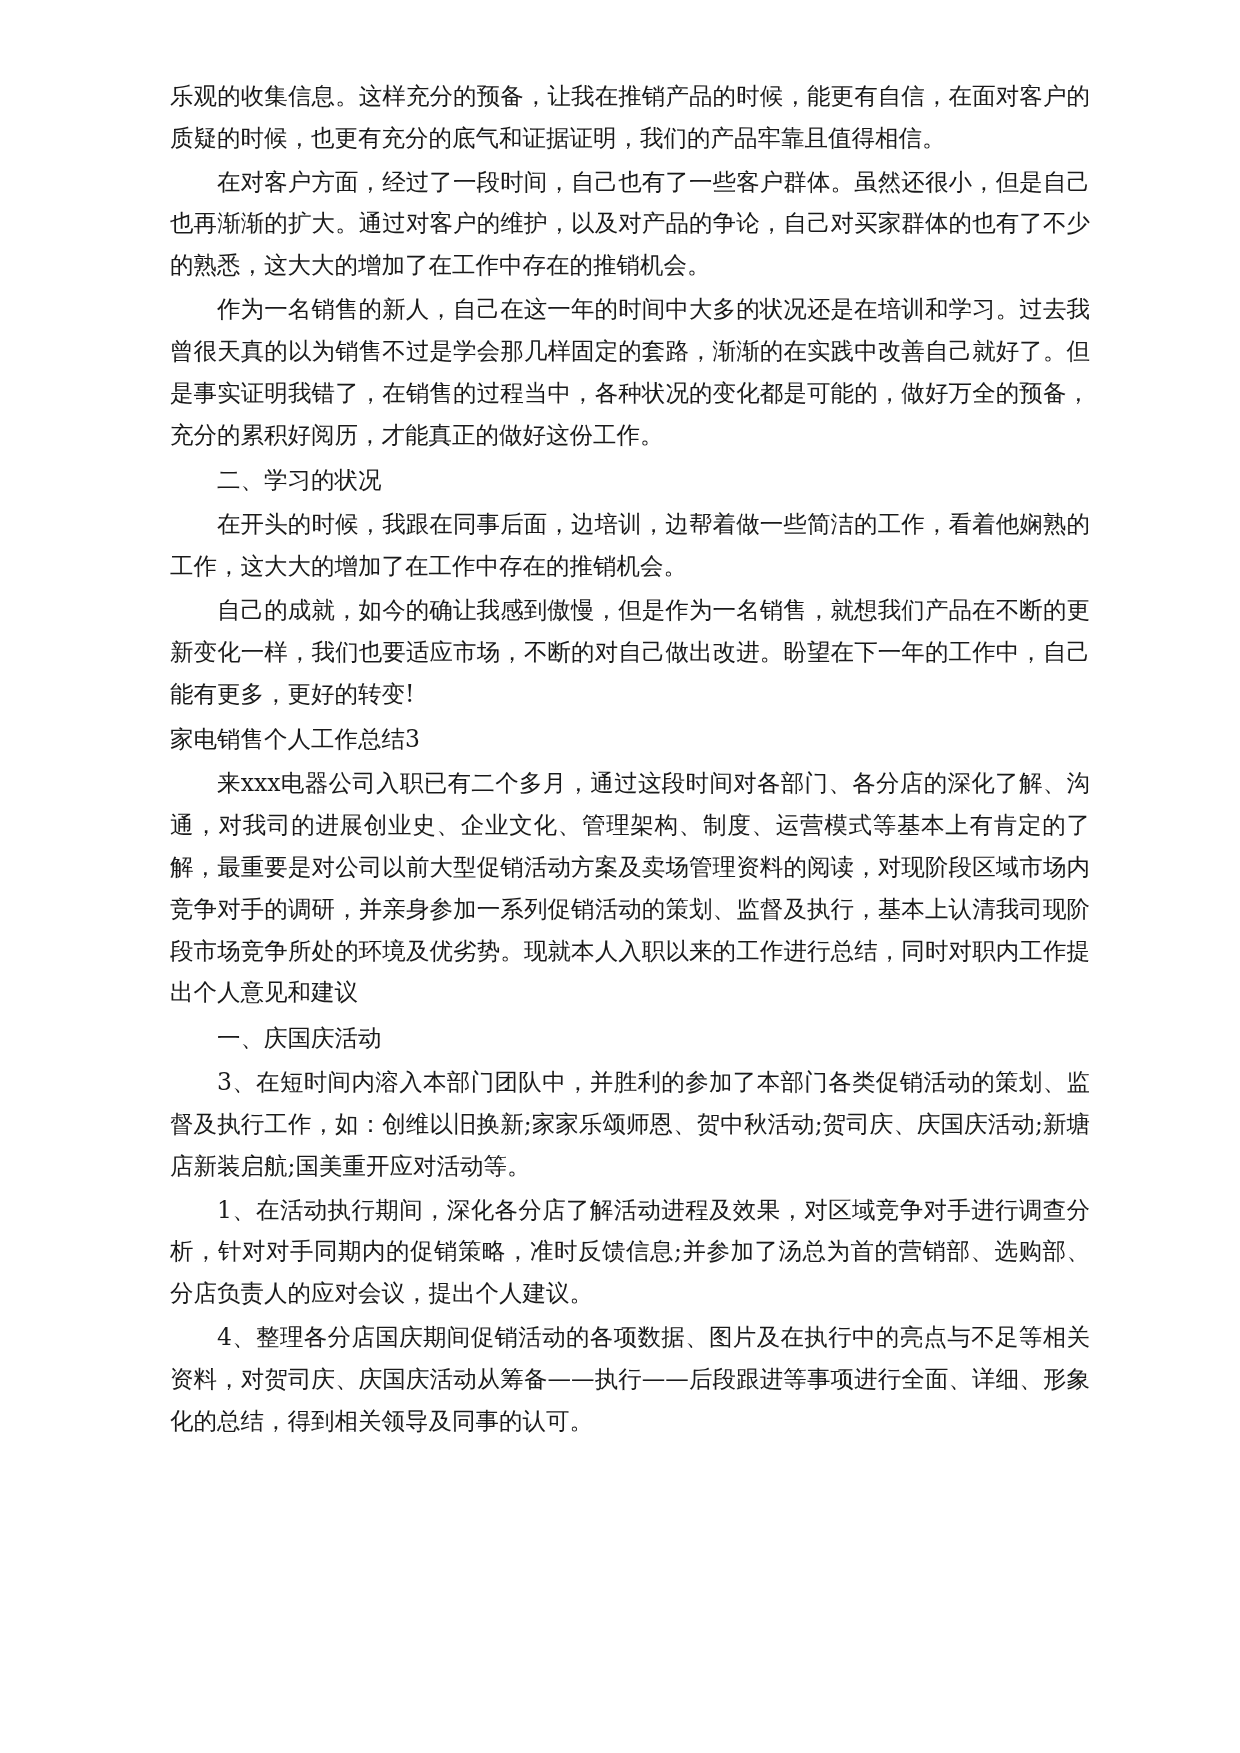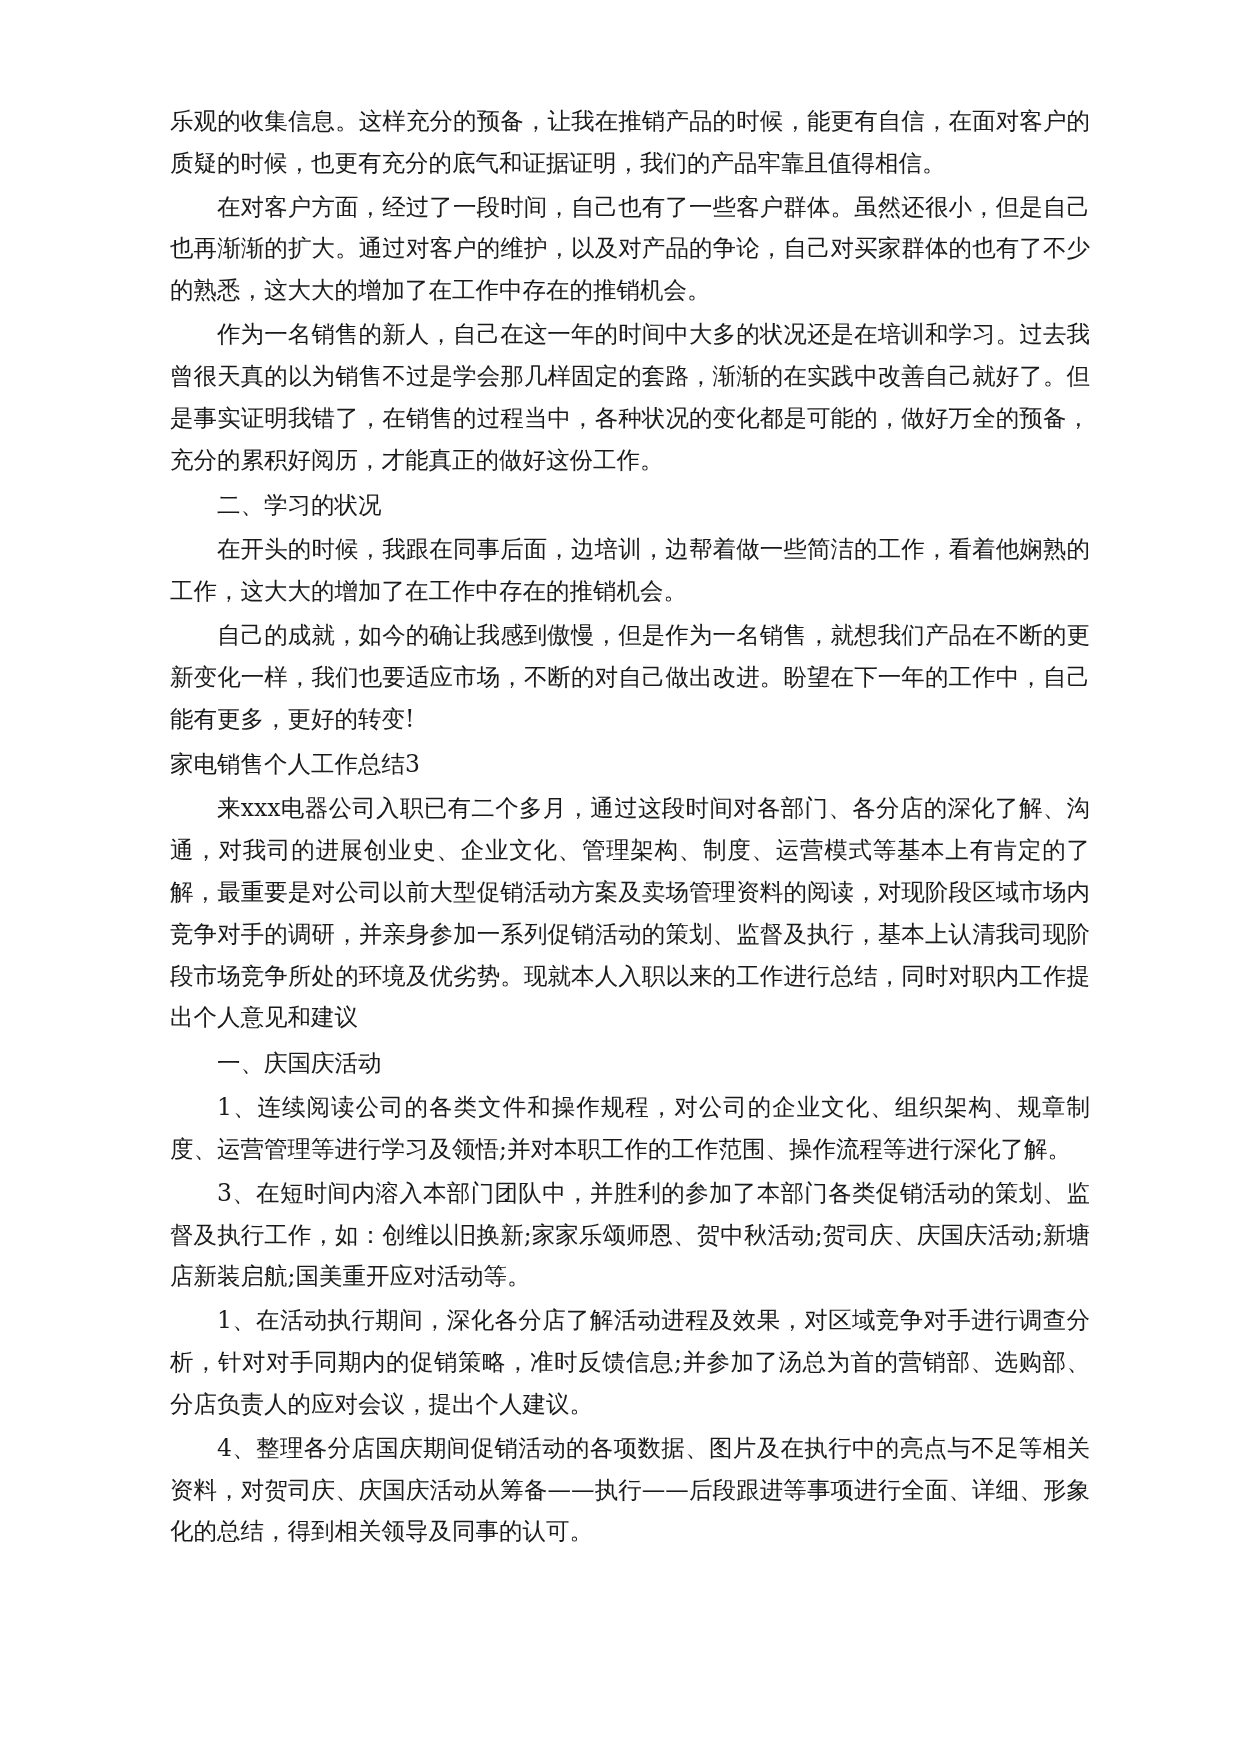--- a/index.html
+++ b/index.html
@@ -7,21 +7,21 @@
     padding: 0;
     background: #ffffff;
   }
   .page {
     width: 1240px;
     height: 1753px;
     margin: 0 auto;
     background: #ffffff;
     position: relative;
     box-sizing: border-box;
-    padding: 101px 150px 60px 170px;
+    padding: 76px 150px 60px 170px;
     font-family: "DejaVu Serif", "Liberation Serif", serif;
     color: #1a1a1a;
   }
   .doc-body {
     font-size: 23.5px;
     line-height: 1.78;
     text-align: justify;
     text-justify: inter-ideograph;
   }
   p {
@@ -46,18 +46,17 @@
   <div class="doc-body">
     <p class="noindent">乐观的收集信息。这样充分的预备，让我在推销产品的时候，能更有自信，在面对客户的质疑的时候，也更有充分的底气和证据证明，我们的产品牢靠且值得相信。</p>
     <p class="indent">在对客户方面，经过了一段时间，自己也有了一些客户群体。虽然还很小，但是自己也再渐渐的扩大。通过对客户的维护，以及对产品的争论，自己对买家群体的也有了不少的熟悉，这大大的增加了在工作中存在的推销机会。</p>
     <p class="indent">作为一名销售的新人，自己在这一年的时间中大多的状况还是在培训和学习。过去我曾很天真的以为销售不过是学会那几样固定的套路，渐渐的在实践中改善自己就好了。但是事实证明我错了，在销售的过程当中，各种状况的变化都是可能的，做好万全的预备，充分的累积好阅历，才能真正的做好这份工作。</p>
     <p class="indent heading">二、学习的状况</p>
     <p class="indent">在开头的时候，我跟在同事后面，边培训，边帮着做一些简洁的工作，看着他娴熟的工作，这大大的增加了在工作中存在的推销机会。</p>
     <p class="indent">自己的成就，如今的确让我感到傲慢，但是作为一名销售，就想我们产品在不断的更新变化一样，我们也要适应市场，不断的对自己做出改进。盼望在下一年的工作中，自己能有更多，更好的转变!</p>
     <p class="noindent heading">家电销售个人工作总结3</p>
     <p class="indent">来xxx电器公司入职已有二个多月，通过这段时间对各部门、各分店的深化了解、沟通，对我司的进展创业史、企业文化、管理架构、制度、运营模式等基本上有肯定的了解，最重要是对公司以前大型促销活动方案及卖场管理资料的阅读，对现阶段区域市场内竞争对手的调研，并亲身参加一系列促销活动的策划、监督及执行，基本上认清我司现阶段市场竞争所处的环境及优劣势。现就本人入职以来的工作进行总结，同时对职内工作提出个人意见和建议</p>
     <p class="indent heading">一、庆国庆活动</p>
-    <p class="indent">1、连续阅读公司的各类文件和操作规程，对公司的企业文化、组织架构、规章制度、运营管理等进行学习及领悟;并对本职工作的工作范围、操作流程等进行深化了解。</p>
     <p class="indent">3、在短时间内溶入本部门团队中，并胜利的参加了本部门各类促销活动的策划、监督及执行工作，如：创维以旧换新;家家乐颂师恩、贺中秋活动;贺司庆、庆国庆活动;新塘店新装启航;国美重开应对活动等。</p>
     <p class="indent">1、在活动执行期间，深化各分店了解活动进程及效果，对区域竞争对手进行调查分析，针对对手同期内的促销策略，准时反馈信息;并参加了汤总为首的营销部、选购部、分店负责人的应对会议，提出个人建议。</p>
     <p class="indent">4、整理各分店国庆期间促销活动的各项数据、图片及在执行中的亮点与不足等相关资料，对贺司庆、庆国庆活动从筹备——执行——后段跟进等事项进行全面、详细、形象化的总结，得到相关领导及同事的认可。</p>
   </div>
 </div>
 
 </body></html>

